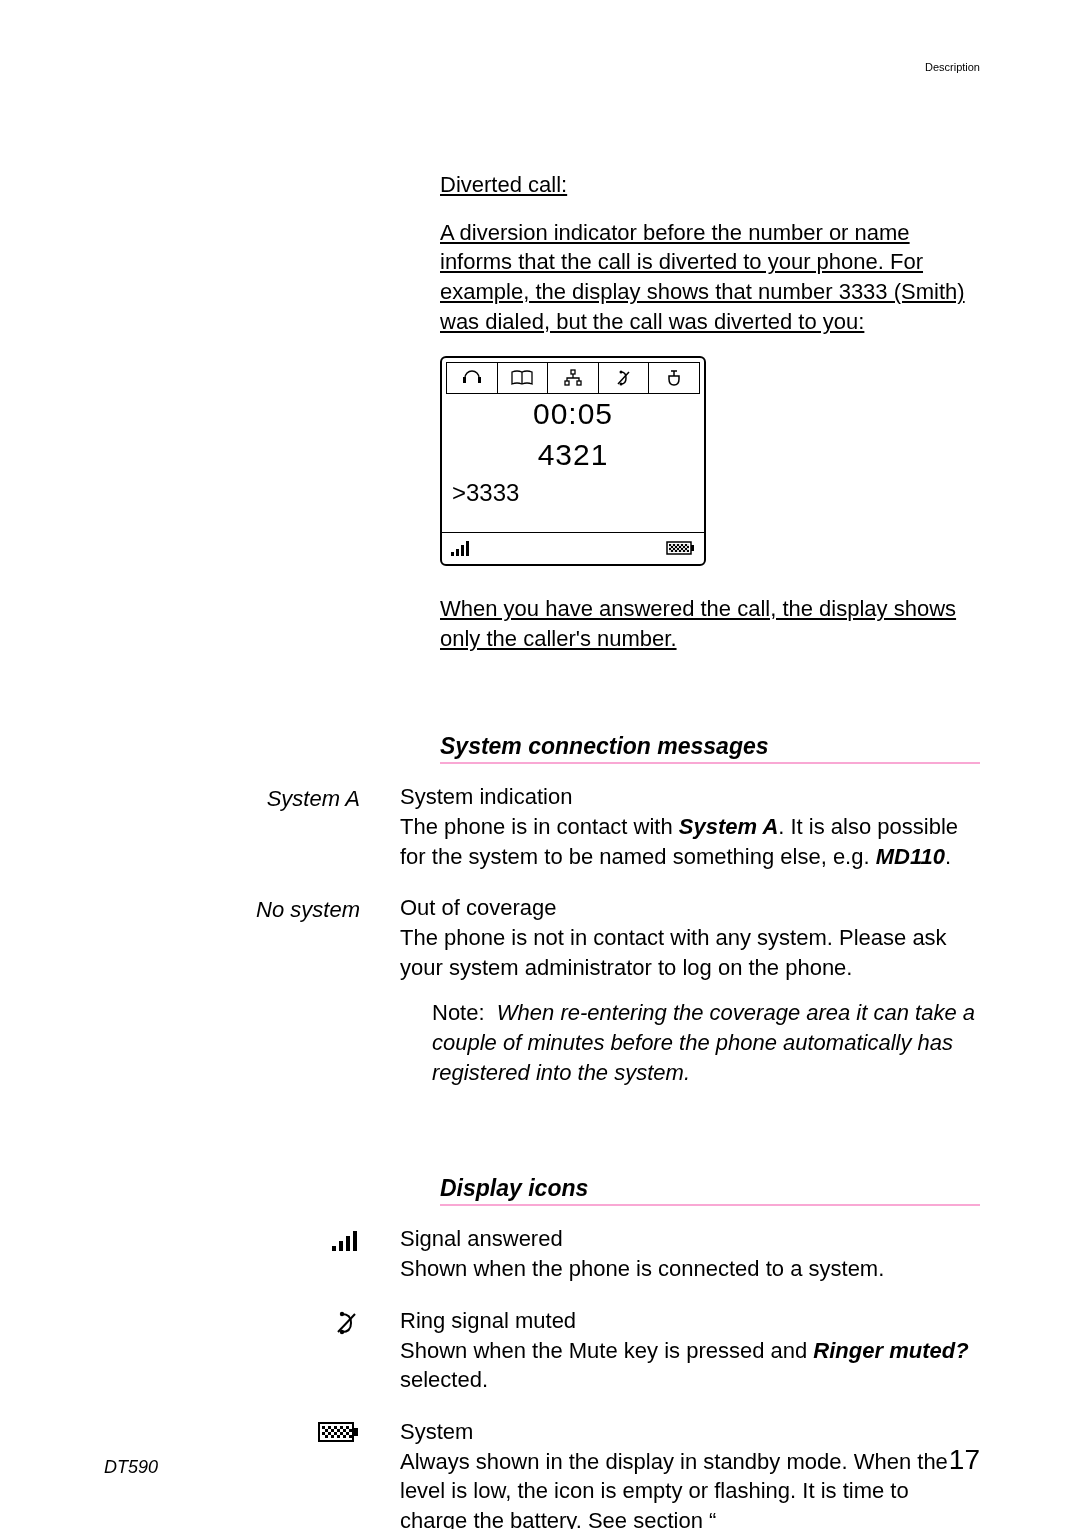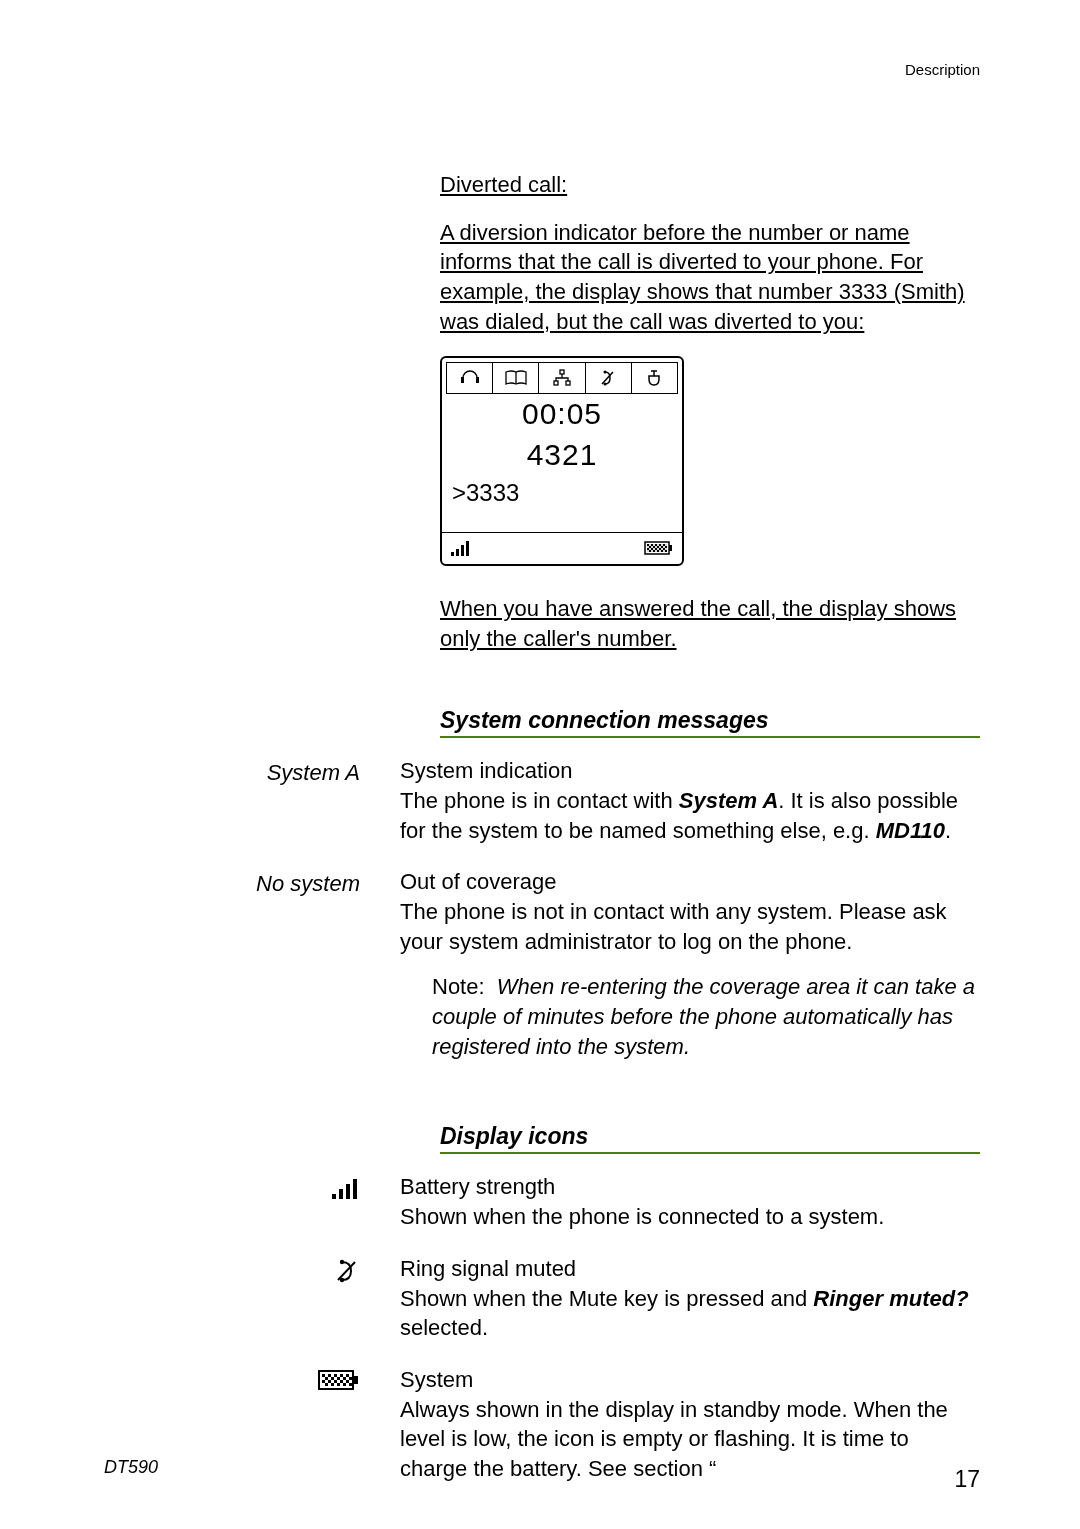--- a/index.html
+++ b/index.html
@@ -11,34 +11,34 @@
     background: #fff;
     width: 1080px;
     height: 1529px;
     position: relative;
     padding: 60px 100px 50px 100px;
   }
   .top-right {
     position: absolute;
     top: 60px;
     right: 100px;
-    font-size: 15px;
+    font-size: 11px;
   }
   .content {
     margin-top: 110px;
   }
   .indent { margin-left: 340px; }
   .para { margin-bottom: 18px; text-decoration: underline; }
 
   
   .phone {
     margin-left: 340px;
     margin-top: 20px;
     margin-bottom: 28px;
-    width: 244px;
+    width: 266px;
   }
   .phone-outer {
     border: 2px solid #000;
     border-radius: 6px;
     background: #fff;
   }
   .phone-pad { padding: 4px; }
   .icon-row {
     display: flex;
     border: 1px solid #000;
@@ -67,23 +67,23 @@
     border-top: 1px solid #000;
     display: flex;
     justify-content: space-between;
     align-items: center;
     padding: 4px 8px;
     height: 32px;
   }
 
   .section-head {
     margin-left: 340px;
-    margin-top: 52px;
+    margin-top: 78px;
     margin-bottom: 18px;
-    border-bottom: 2px solid #4d7c0f;
+    border-bottom: 2px solid #f9a8d4;
   }
   .section-head span {
     font-style: italic;
     font-weight: bold;
     color: #000;
     font-size: 23px;
   }
 
   .row {
     display: flex;
@@ -104,23 +104,23 @@
   .note-label { font-style: normal; }
   .footer-left {
     position: absolute;
     bottom: 50px;
     left: 104px;
     font-style: italic;
     font-size: 18px;
   }
   .footer-right {
     position: absolute;
-    bottom: 34px;
+    bottom: 50px;
     right: 100px;
-    font-size: 23px;
+    font-size: 28px;
     text-align: right;
   }
 
   
   .sig-icon svg, .mute-icon svg, .batt-icon svg { display: block; }
 </style>
 </head>
 <body>
 
 <div class="top-right">Description</div>
@@ -249,21 +249,21 @@
       <span class="icon-box sig-icon">
         <svg width="30" height="24" viewBox="0 0 30 24">
             <rect x="2" y="18" width="4" height="5" fill="#000"></rect>
             <rect x="9" y="13" width="4" height="10" fill="#000"></rect>
             <rect x="16" y="8" width="4" height="15" fill="#000"></rect>
             <rect x="23" y="3" width="4" height="20" fill="#000"></rect>
           </svg>
       </span>
     </div>
     <div class="col-right">
-      <span class="item-title">Battery strength</span>
+      <span class="item-title">Signal answered</span>
       <span>Shown when the phone is connected to a system.</span>
     </div>
   </div>
 
   <div class="row">
     <div class="col-left">
       <span class="icon-box mute-icon">
         <svg width="26" height="26" viewBox="0 0 26 26">
             <path d="M8 4 Q17 4 17 13 Q17 22 8 22" fill="none" stroke="#000" stroke-width="2"></path>
             <circle cx="8" cy="4" r="2.2" fill="#000"></circle>

